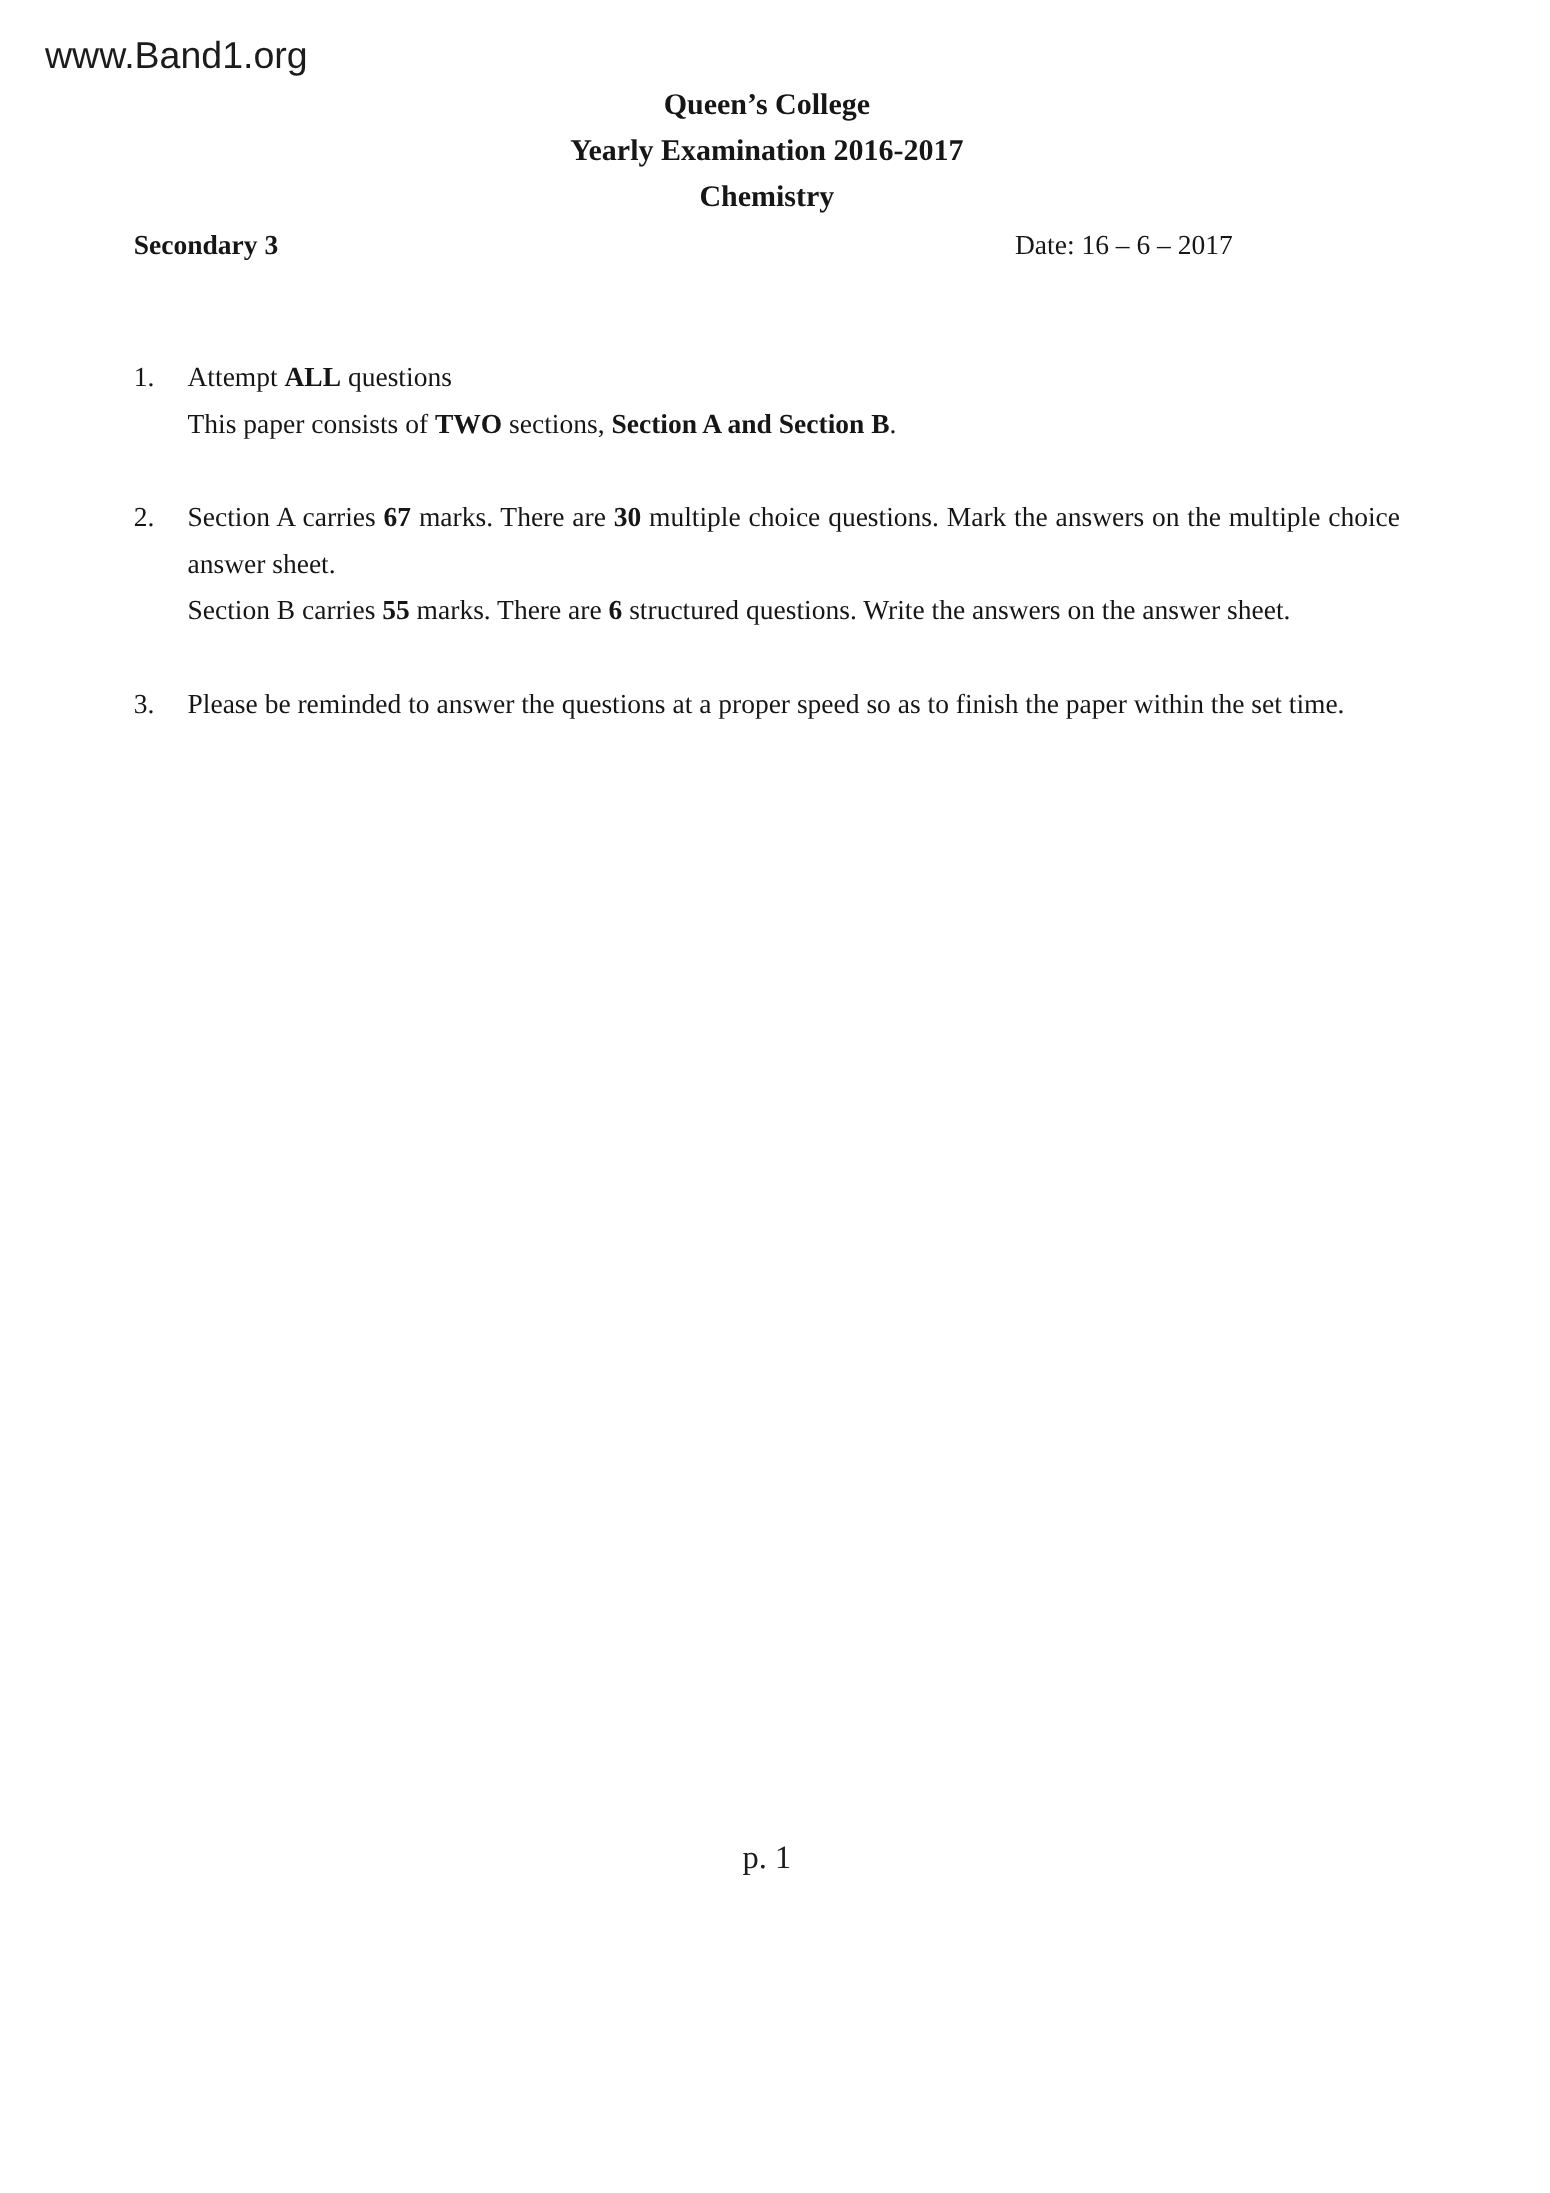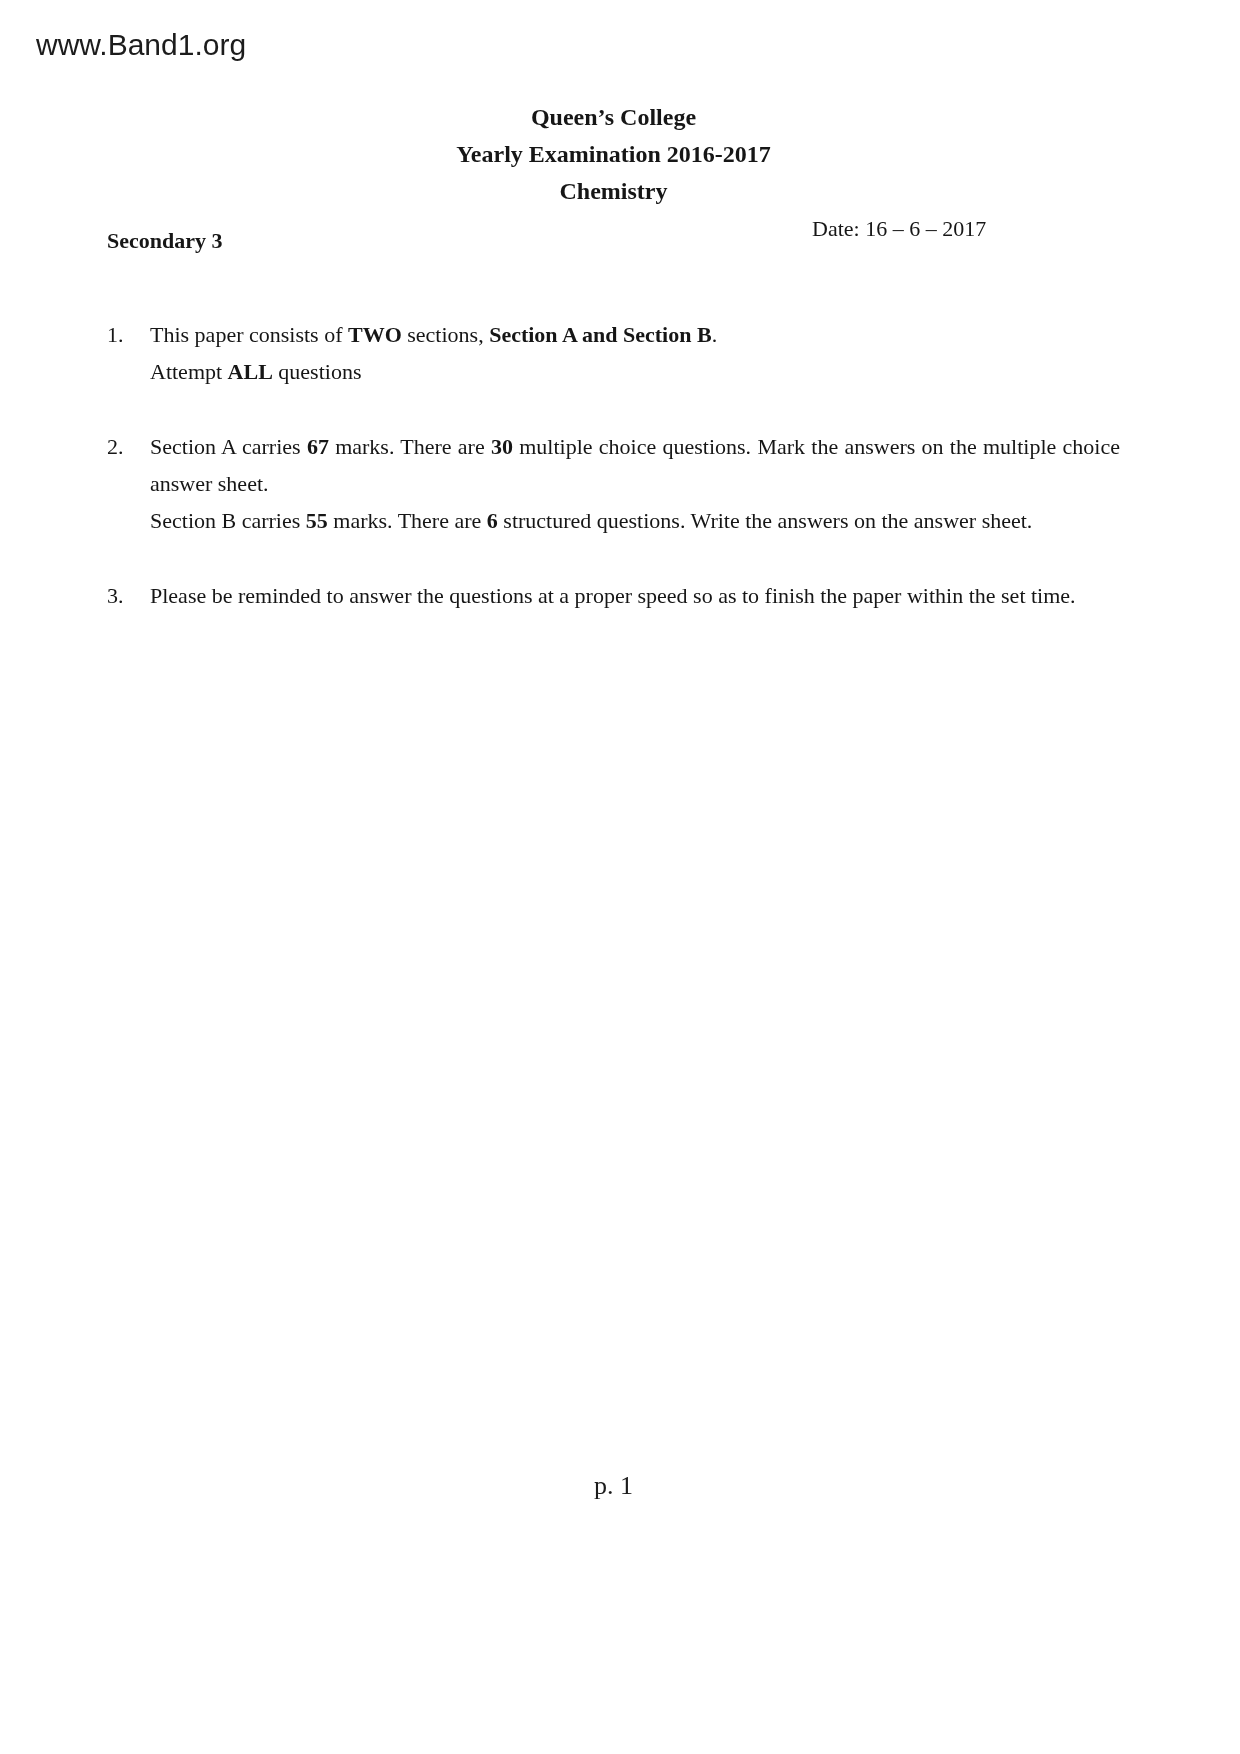--- a/index.html
+++ b/index.html
@@ -14,34 +14,34 @@
   .watermark {
     position: absolute; left: 36px; top: 28px;
     font-family: "Liberation Sans", "DejaVu Sans", sans-serif;
     font-size: 30px; color: #1c1c1c;
   }
   .content {
     position: absolute; left: 107px; top: 0;
     width: 1013px;
   }
   .title-block {
-    margin-top: 99px;
+    margin-top: 66px;
     text-align: center;
     font-weight: bold;
     font-size: 24px;
     line-height: 37px;
   }
   .meta {
     position: relative;
     height: 72px;
     font-size: 22px;
     line-height: 36px;
     margin-top: 1px;
   }
-  .class-level { position: absolute; left: 0; top: 0; font-weight: bold; margin-top: 12px; }
+  .class-level { position: absolute; left: 0; top: 0; font-weight: bold; }
   .datetime  { position: absolute; left: 705px; top: 0; }
   .items { margin-top: 33px; font-size: 22px; }
   .item { display: flex; margin-bottom: 38px; }
   .item-num { width: 43px; flex: none; line-height: 37px; }
   .item-paras { flex: 1; min-width: 0; }
   .item-paras p { margin: 0; text-align: justify; line-height: 37px; }
   .b { font-weight: bold; }
   .footer {
     position: absolute; left: 107px; top: 1471px;
     width: 1013px; text-align: center;
@@ -66,22 +66,22 @@
     <div class="datetime">
       <div>Date: 16 – 6 – 2017</div>
     </div>
   </div>
 
   <div class="items">
 
     <div class="item">
       <div class="item-num">1.</div>
       <div class="item-paras">
+        <p><span>Attempt </span><span class="b">ALL</span><span> questions</span></p>
         <p><span>This paper consists of </span><span class="b">TWO</span><span> sections, </span><span class="b">Section A and Section B</span><span>.</span></p>
-        <p><span>Attempt </span><span class="b">ALL</span><span> questions</span></p>
       </div>
     </div>
 
     <div class="item">
       <div class="item-num">2.</div>
       <div class="item-paras">
         <p><span>Section A carries </span><span class="b">67</span><span> marks. There are </span><span class="b">30</span><span> multiple choice questions. Mark the answers on the multiple choice answer sheet.</span></p>
         <p><span>Section B carries </span><span class="b">55</span><span> marks. There are </span><span class="b">6</span><span> structured questions. Write the answers on the answer sheet.</span></p>
       </div>
     </div>

